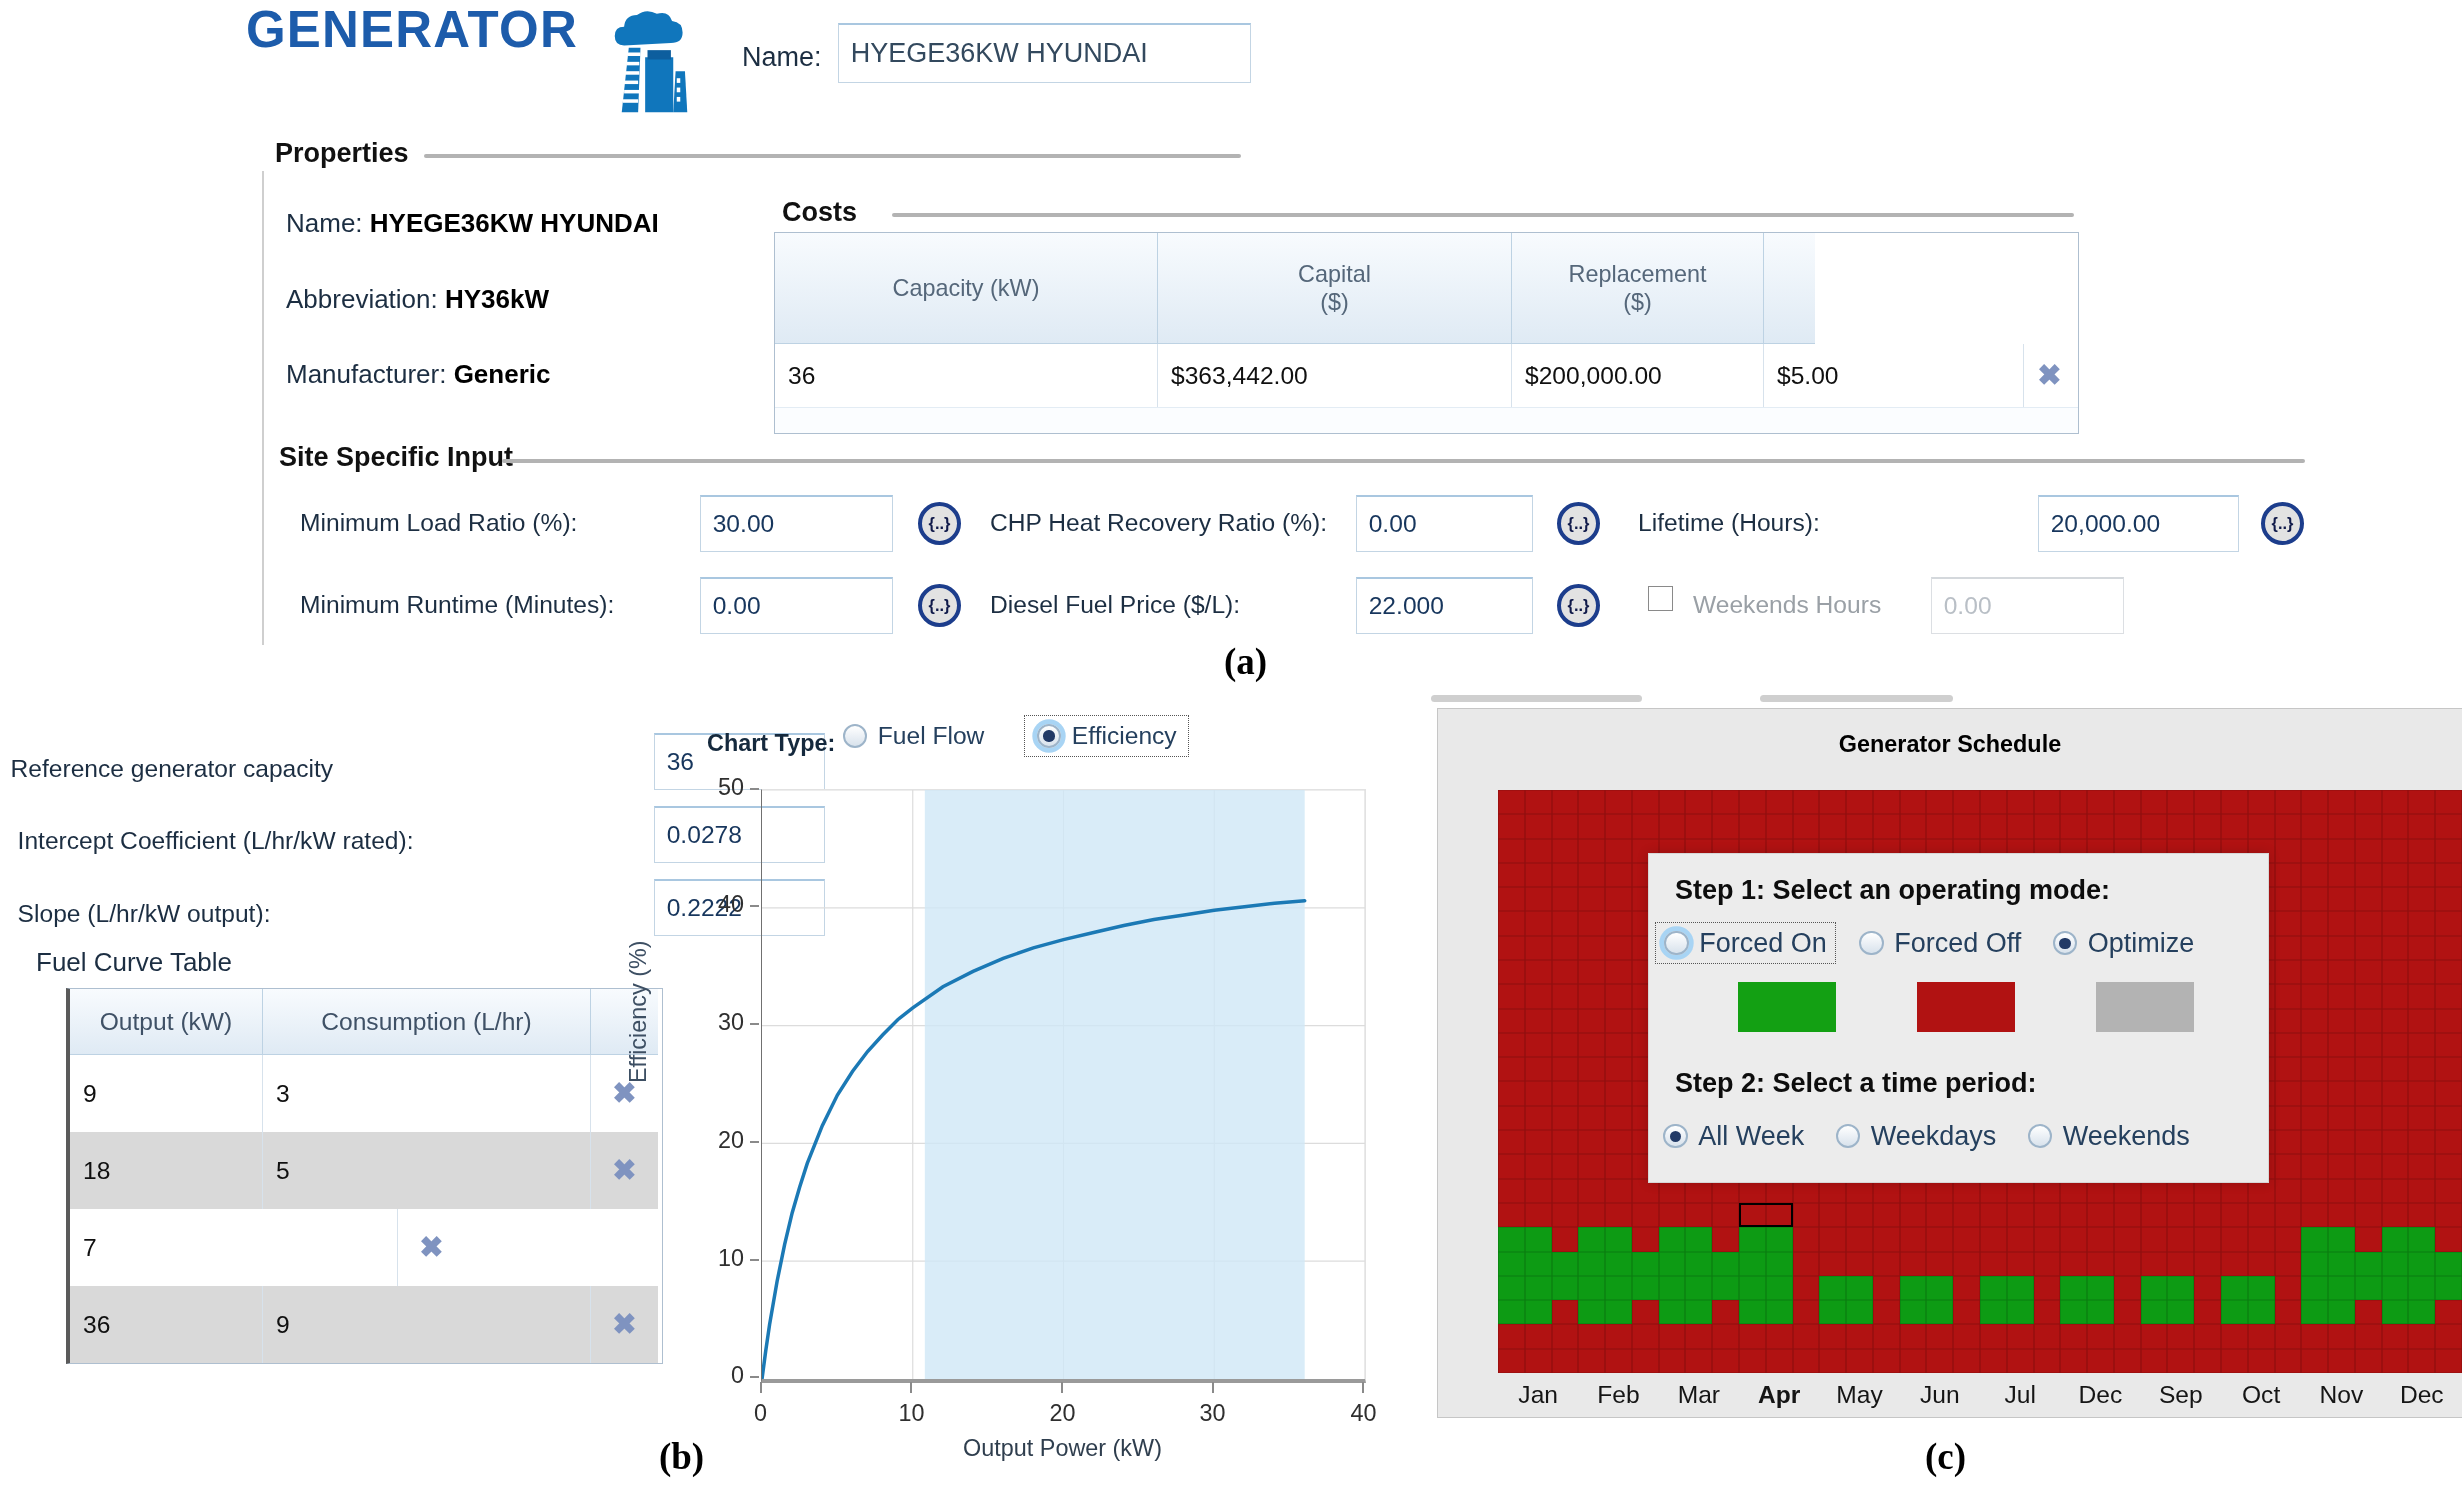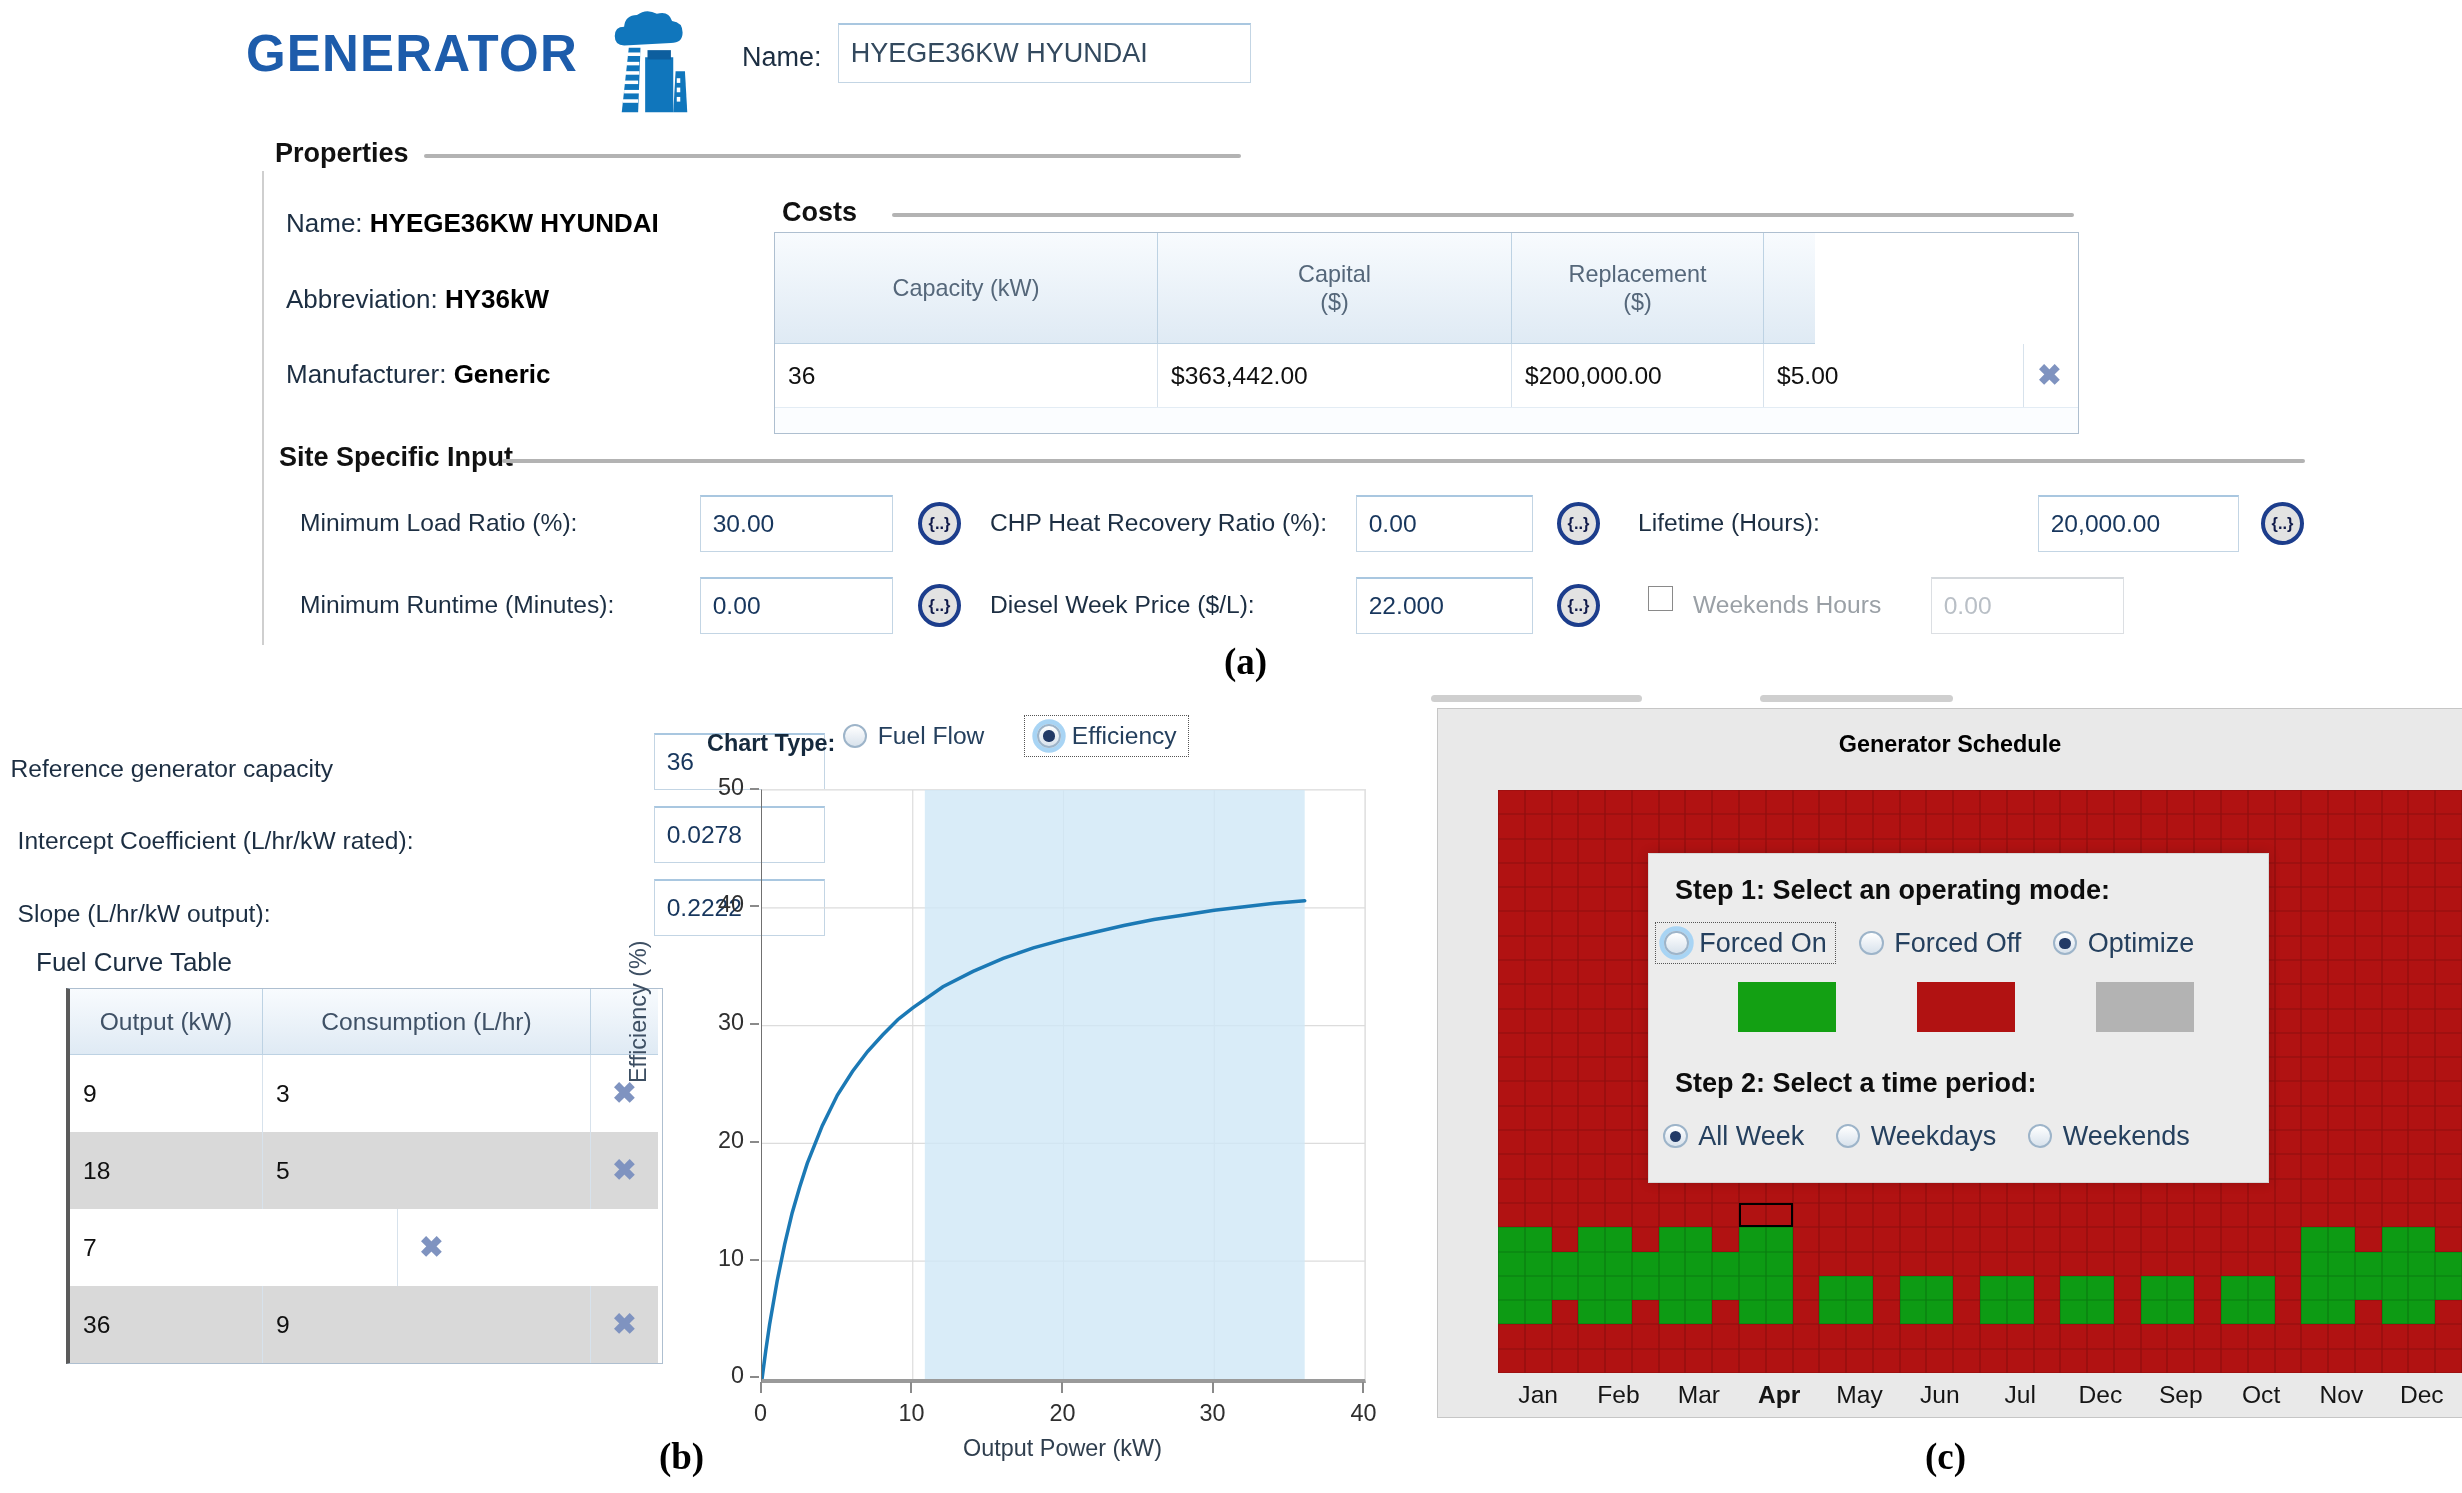--- a/index.html
+++ b/index.html
@@ -51,21 +51,21 @@
   .swatch{position:absolute;height:50px;width:98px;}
   .monthlbl{font-size:24.6px;color:#151515;text-align:center;flex:1;}
   .timelbl{position:absolute;right:4.7px;font-size:23.4px;font-weight:bold;color:#000;}
   .caption{font-family:"Liberation Serif",serif;font-weight:bold;font-size:37px;color:#000;text-align:center;}
 </style>
 </head>
 <body>
 
 <div id="screen">
 
-  <div class="abs app-title" style="left:246px;top:24px;">GENERATOR</div>
+  <div class="abs app-title" style="left:246px;top:0;">GENERATOR</div>
 
   <svg class="abs" style="left:589px;top:1.2px;" width="117" height="117" viewBox="0 0 100 100">
     <path d="M30 38 Q22 38 22 30 Q22 22 30 22 Q31 12 41 12 Q49 6 58 11 Q68 8 71 17 Q80 18 80 27 Q80 36 70 36 Z" fill="#1076bc"></path>
     <path d="M34 40 L44 40 L42 95 L28 95 Z" fill="#1076bc"></path>
     <g fill="#fff">
         <rect x="33" y="44" width="11" height="3"></rect>
         <rect x="32" y="52" width="11" height="3"></rect>
        <rect x="31" y="60" width="12" height="3"></rect>
         <rect x="30" y="68" width="12" height="3"></rect>
        <rect x="30" y="76" width="13" height="3"></rect>
@@ -134,21 +134,21 @@
   <div class="brace" style="left:1557px;top:502px;">{..}</div>
 
   <div class="abs lbl" style="left:1638px;top:509px;">Lifetime (Hours):</div>
   <input class="tb" style="left: 2038px; top: 495px; width: 201px; height: 57px;" value="20,000.00">
   <div class="brace" style="left:2261px;top:502px;">{..}</div>
 
   <div class="abs lbl" style="left:300px;top:591px;">Minimum Runtime (Minutes):</div>
   <input class="tb" style="left: 700px; top: 577px; width: 193px; height: 57px;" value="0.00">
   <div class="brace" style="left:918px;top:584px;">{..}</div>
 
-  <div class="abs lbl" style="left:990px;top:591px;">Diesel Week Price ($/L):</div>
+  <div class="abs lbl" style="left:990px;top:591px;">Diesel Fuel Price ($/L):</div>
   <input class="tb" style="left: 1356px; top: 577px; width: 177px; height: 57px;" value="22.000">
   <div class="brace" style="left:1557px;top:584px;">{..}</div>
 
   <div class="cb" style="left:1648px;top:586px;"></div>
   <div class="abs lbl" style="left:1693px;top:591px;color:#9aa0a6;">Weekends Hours</div>
   <input class="tb dis" style="left: 1931px; top: 577px; width: 193px; height: 57px;" disabled="" value="0.00">
 
   <div class="abs caption" style="left:1187px;top:640px;width:117px;">(a)</div>
 
   <div class="abs lbl" style="left:10.5px;top:755px;">Reference generator capacity</div>

